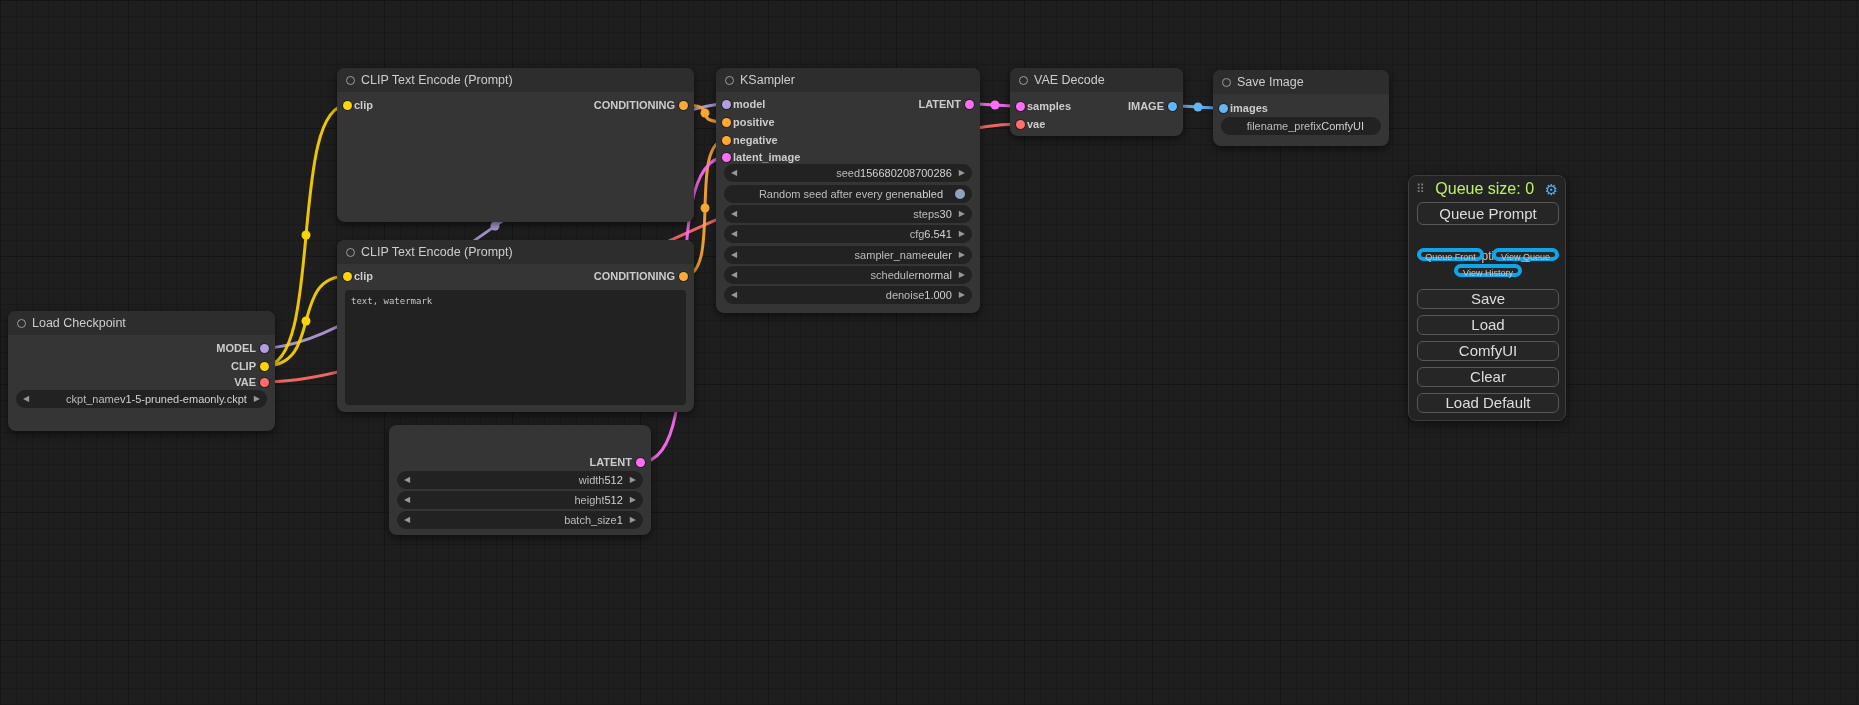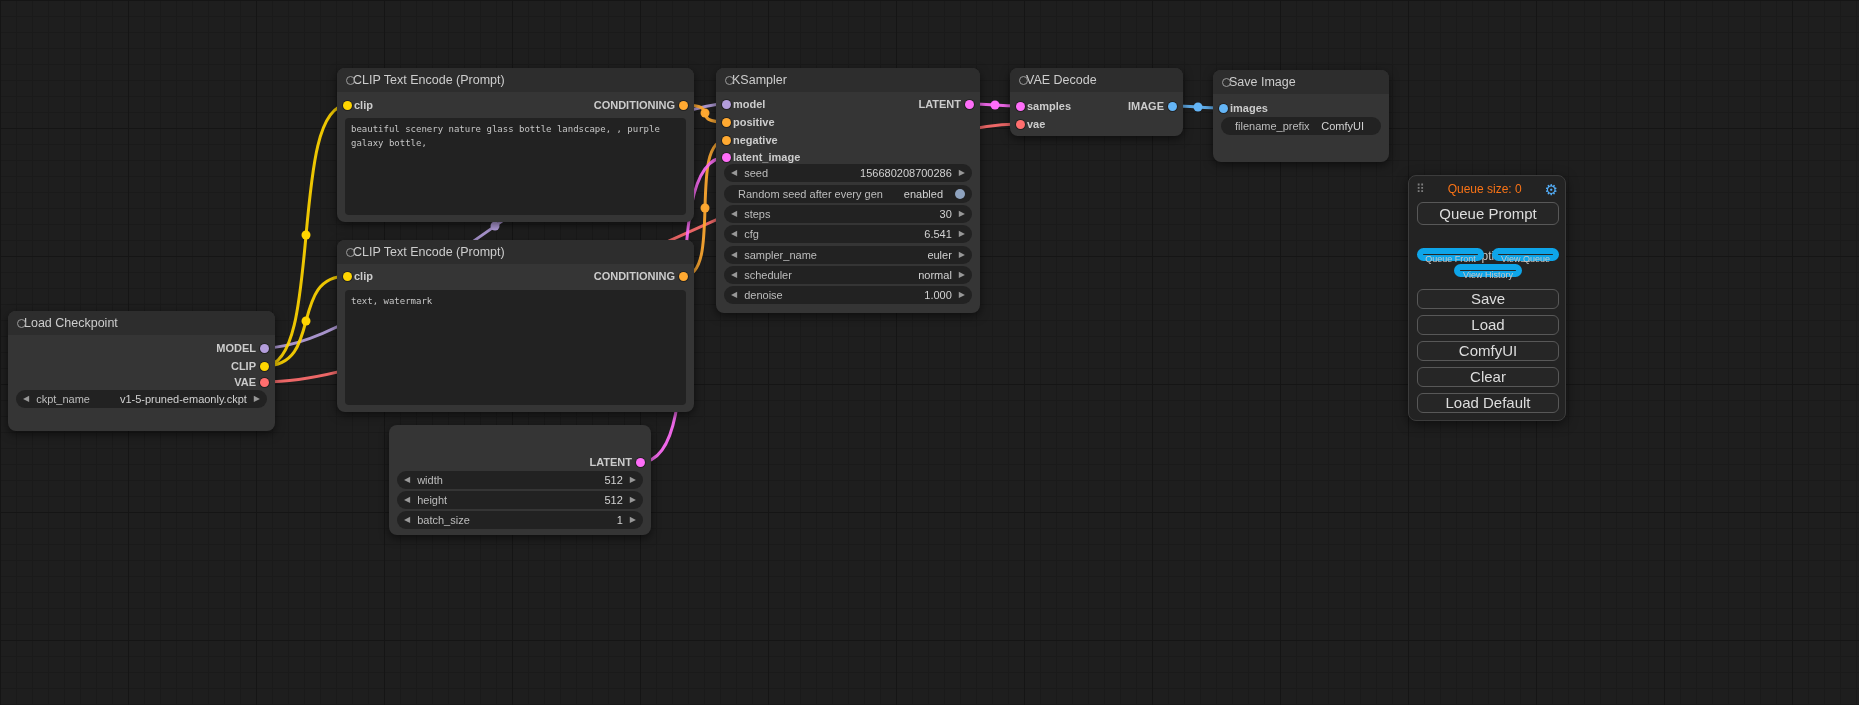--- a/index.html
+++ b/index.html
@@ -23,21 +23,21 @@
   .w-cond { stroke:#FFA931; } .w-latent { stroke:#FF6EF9; } .w-image { stroke:#64B5F6; }
   .d-model { fill:#B39DDB; } .d-clip { fill:#FFD500; } .d-vae { fill:#FF6E6E; }
   .d-cond { fill:#FFA931; } .d-latent { fill:#FF6EF9; } .d-image { fill:#64B5F6; }
 
   .node {
     position:absolute; z-index:2; background:#353535; border-radius:8px;
     box-shadow:0 3px 10px rgba(0,0,0,.55); color:#c9c9c9;
   }
   .node-title {
     height:24px; line-height:24px; background:#2d2d2d; border-radius:8px 8px 0 0;
-    padding-left:16px; font-size:12.5px; color:#cdcdcd; position:relative;
+    padding-left:24px; font-size:12.5px; color:#cdcdcd; position:relative;
     white-space:nowrap; overflow:hidden;
   }
   .collapse-dot {
     position:absolute; left:9px; top:8px; width:9px; height:9px; border-radius:50%;
     border:1.5px solid #9b9b9b; background:transparent;
   }
   .slot { position:absolute; left:0; right:0; height:16px; line-height:16px; font-size:11px; color:#cccccc;font-weight:bold; }
   .slot.in  { padding-left:17px; text-align:left; }
   .slot.out { padding-right:19px; text-align:right; }
   .slot .dot { position:absolute; width:9px; height:9px; border-radius:50%; top:3.5px; box-shadow:0 0 0 1px rgba(0,0,0,.35); }
@@ -45,57 +45,57 @@
   .slot.out .dot { right:6px; }
   .c-model{background:#B39DDB}.c-clip{background:#FFD500}.c-vae{background:#FF6E6E}
   .c-cond{background:#FFA931}.c-latent{background:#FF6EF9}.c-image{background:#64B5F6}
 
   .widget {
     position:absolute; left:8px; right:8px; height:18px; background:#222222;
     border-radius:9px; display:flex; align-items:center; padding:0 7px;
     font-size:11px; color:#c5c5c5;
   }
   .widget .arrow { color:#989898; font-size:8px; flex:none; line-height:18px; }
-  .widget .w-label { margin-left:7px; flex:1 1 auto; text-align:left; color:#bdbdbd;
+  .widget .w-label { margin-left:7px; flex:1 1 auto; text-align:right; color:#bdbdbd;
     white-space:nowrap; overflow:hidden; }
   .widget .w-value { margin-right:7px; text-align:right; color:#d2d2d2; white-space:nowrap; }
   .widget.no-arrows .w-label { margin-left:7px; }
   .widget.no-arrows .w-value { margin-right:10px; }
   .toggle-dot { flex:none; width:10px; height:10px; border-radius:50%; background:#8fa3bf; margin-left:2px; }
 
   .prompt-box {
     position:absolute; left:8px; right:8px; background:#222222; border-radius:4px;
     padding:5px 6px; font-family:"DejaVu Sans Mono", monospace; font-size:9px;
     line-height:1.5; color:#c6c6c6; white-space:pre-wrap; overflow:hidden;
   }
 
   .queue-panel {
     position:absolute; z-index:3; left:1408px; top:175px; width:158px; height:246px;
     background:#232323; border:1px solid #3c3c3c; border-radius:8px;
     box-shadow:0 3px 12px rgba(0,0,0,.55); color:#cfcfcf;
   }
   .qp-header { position:absolute; top:4px; left:0; right:0; height:18px;
     display:flex; align-items:center; padding:0 7px; }
   .qp-drag { color:#7d7d7d; font-size:12px; cursor:grab; }
-  .qp-size { flex:1; text-align:center; font-size:12px; color:#f97316; }
+  .qp-size { flex:1; text-align:center; font-size:16px; color:#bef264; }
   .qp-gear { color:#53ADF7; font-size:15px; line-height:15px; cursor:pointer; }
   .qp-btn {
     position:absolute; left:8px; width:142px; background:#262626;
     border:1px solid #585858; border-radius:6px; color:#dddddd;
     text-align:center; cursor:pointer;
   }
   .qp-btn.primary { top:26px; height:23px; line-height:21px; font-size:15px; }
   .qp-btn.big { height:20px; line-height:18px; font-size:15px; }
   .qp-extra { position:absolute; top:56px; left:0; right:0; height:14px;
     display:flex; align-items:center; justify-content:center; gap:6px;
     font-size:12px; color:#c9c9c9;margin-top:17px; }
   .qp-checkbox { width:11px; height:11px; background:#e9e9e9; border:1px solid #9a9a9a; border-radius:2px; cursor:pointer; }
   .qp-pill {
     position:absolute; height:13px; line-height:11px; background:#262626;
-    border:6px solid #0ea5e9; border-radius:8px; font-size:9px; color:#c6c6c6;
+    border:4px solid #0ea5e9; border-radius:8px; font-size:9px; color:#c6c6c6;
     text-align:center; cursor:pointer;
   }
 </style>
 </head>
 <body>
 
 <div class="canvas">
 
   <svg class="wires" width="1859" height="705" viewBox="0 0 1859 705">
     <path class="w-model" d="M264.5,348 C380,348 610,104 726.5,104"></path>
@@ -149,21 +149,20 @@
       <span>CLIP Text Encode (Prompt)</span>
     </div>
     <div class="slot in" style="top:29px">
       <span class="dot c-clip"></span>
       <span>clip</span>
     </div>
     <div class="slot out" style="top:29px">
       <span>CONDITIONING</span>
       <span class="dot c-cond"></span>
     </div>
-    <div class="prompt-box" style="top:50px;height:97px">beautiful scenery nature glass bottle landscape, , purple galaxy bottle,</div>
   </div>
 
   <div class="node" style="left:337px;top:240px;width:357px;height:172px">
     <div class="node-title">
       <span class="collapse-dot"></span>
       <span>CLIP Text Encode (Prompt)</span>
     </div>
     <div class="slot in" style="top:28px">
       <span class="dot c-clip"></span>
       <span>clip</span>
@@ -280,21 +279,21 @@
     <div class="slot out" style="top:30px">
       <span>IMAGE</span>
       <span class="dot c-image"></span>
     </div>
     <div class="slot in" style="top:48px">
       <span class="dot c-vae"></span>
       <span>vae</span>
     </div>
   </div>
 
-  <div class="node" style="left:1213px;top:70px;width:176px;height:92px">
+  <div class="node" style="left:1213px;top:70px;width:176px;height:76px">
     <div class="node-title">
       <span class="collapse-dot"></span>
       <span>Save Image</span>
     </div>
     <div class="slot in" style="top:30px">
       <span class="dot c-image"></span>
       <span>images</span>
     </div>
     <div class="widget no-arrows" style="top:47px">
       <span class="w-label">filename_prefix</span>

